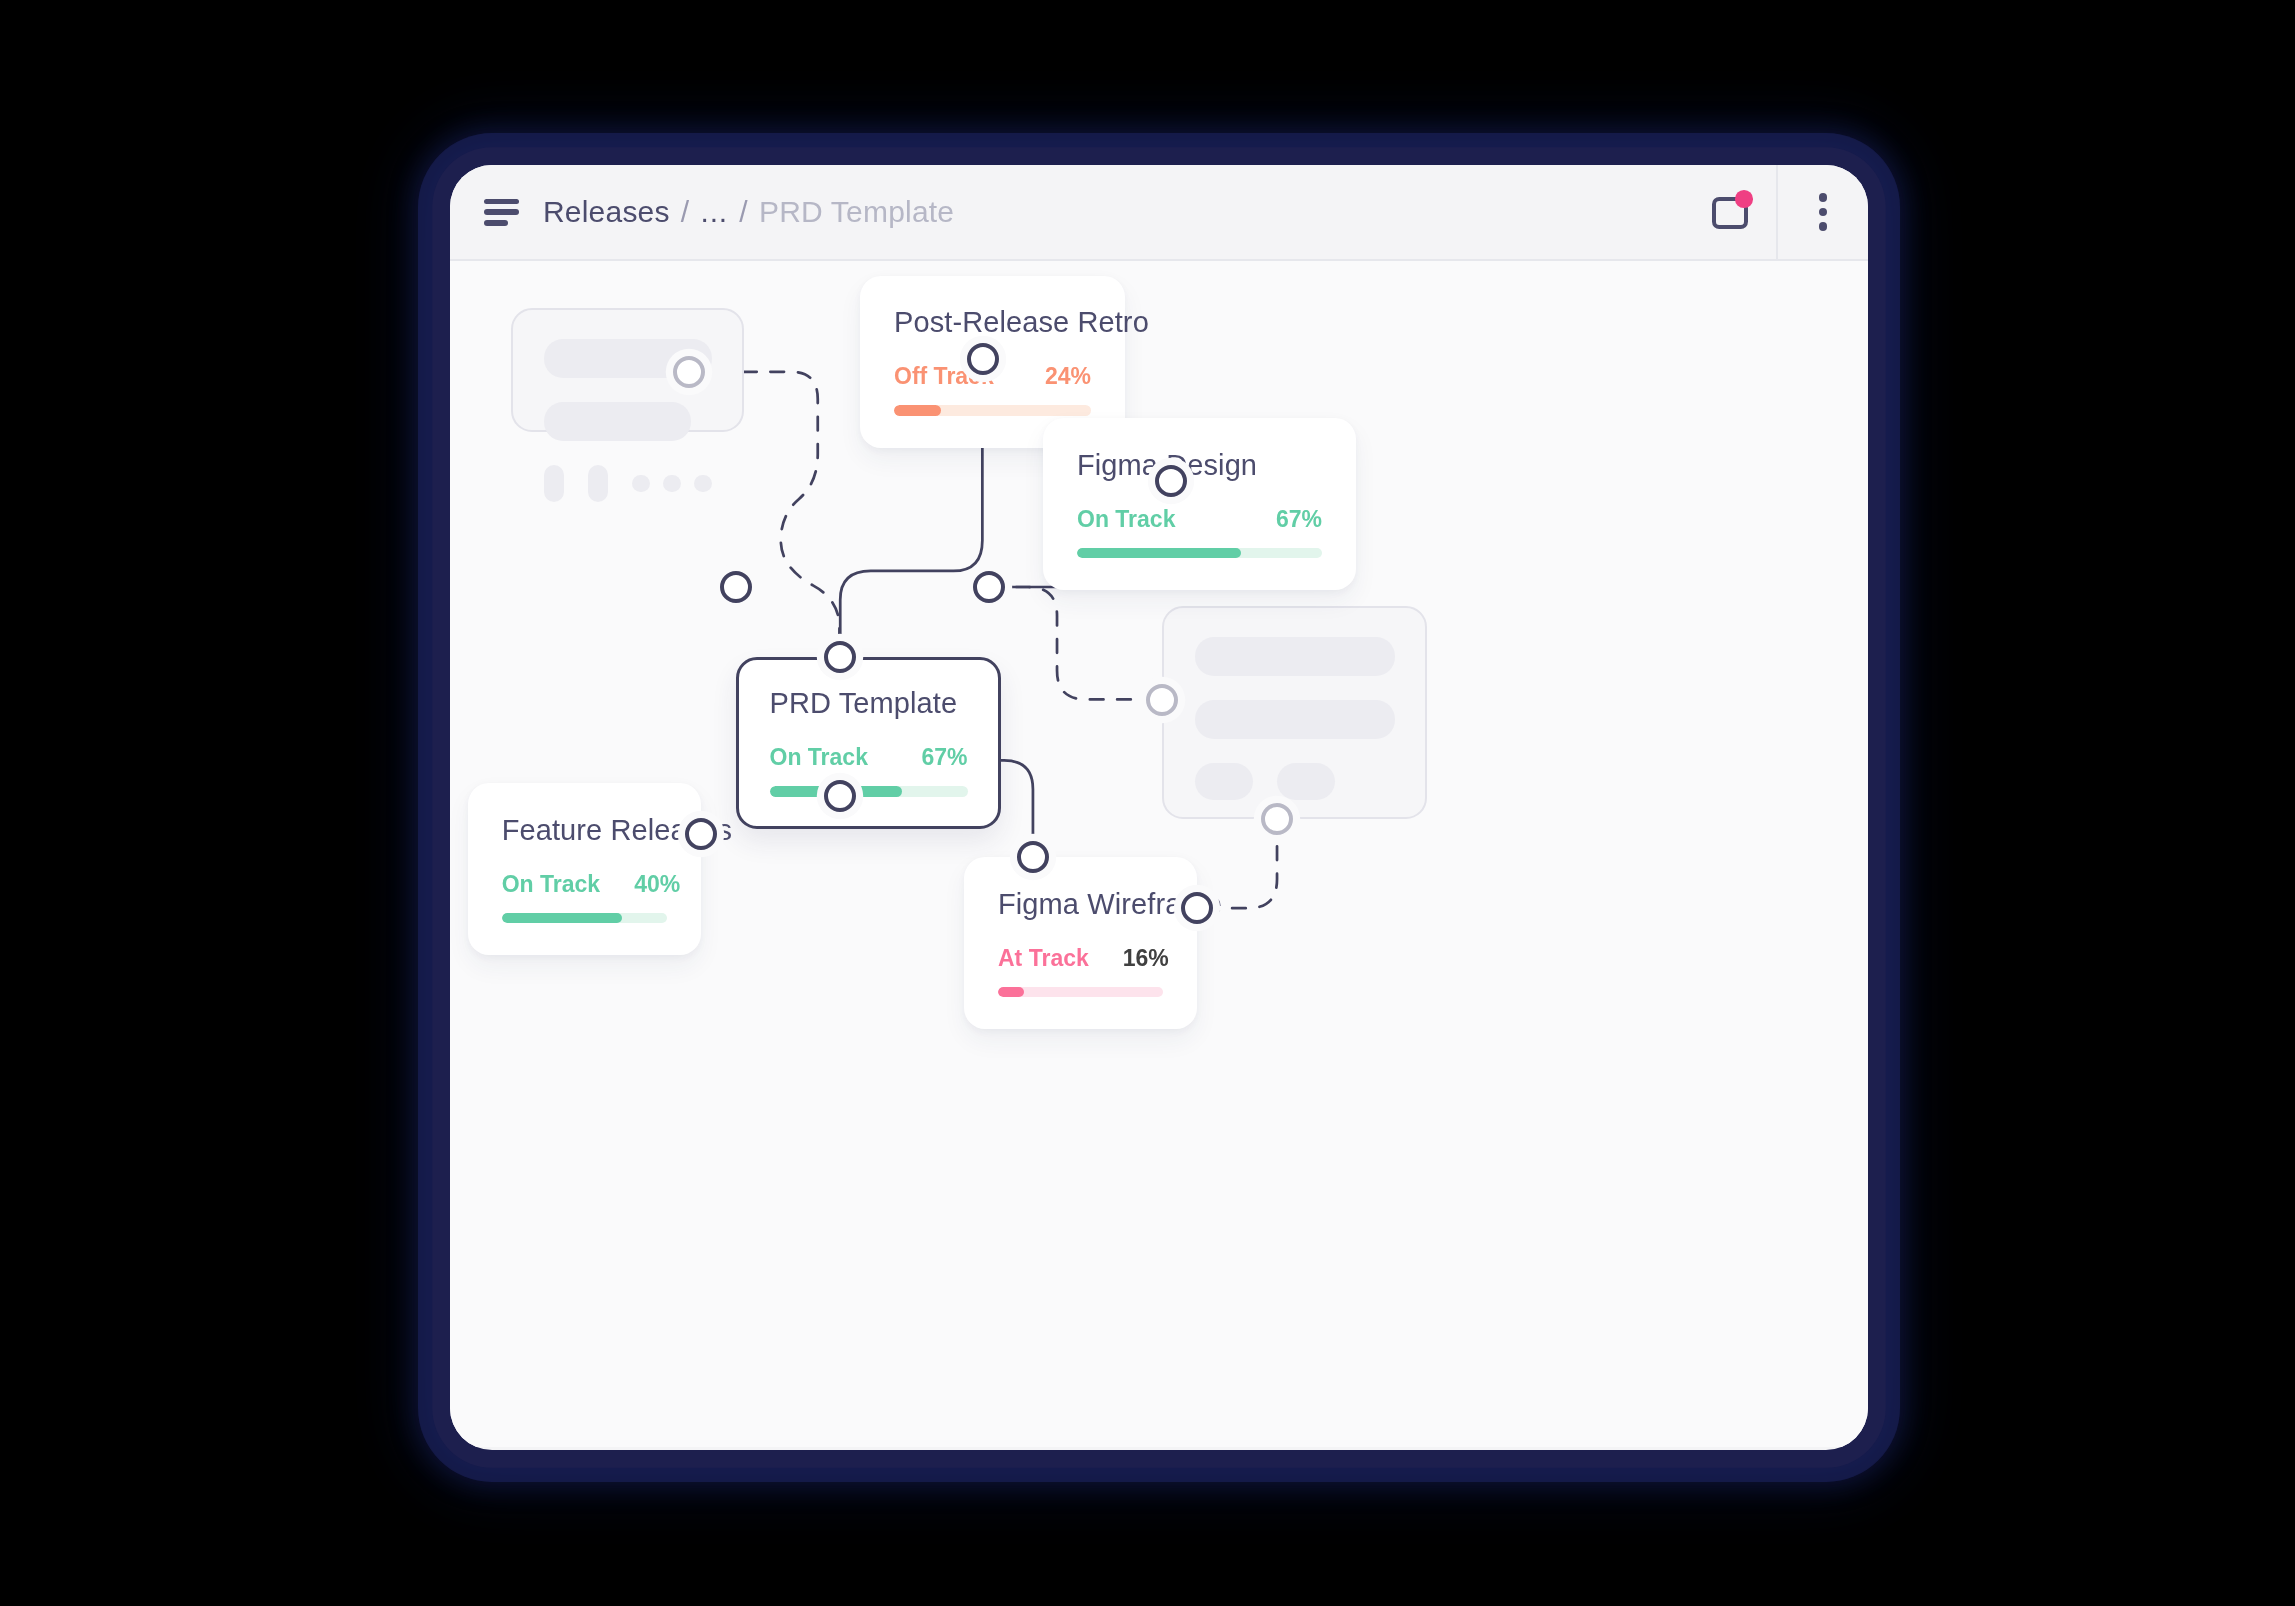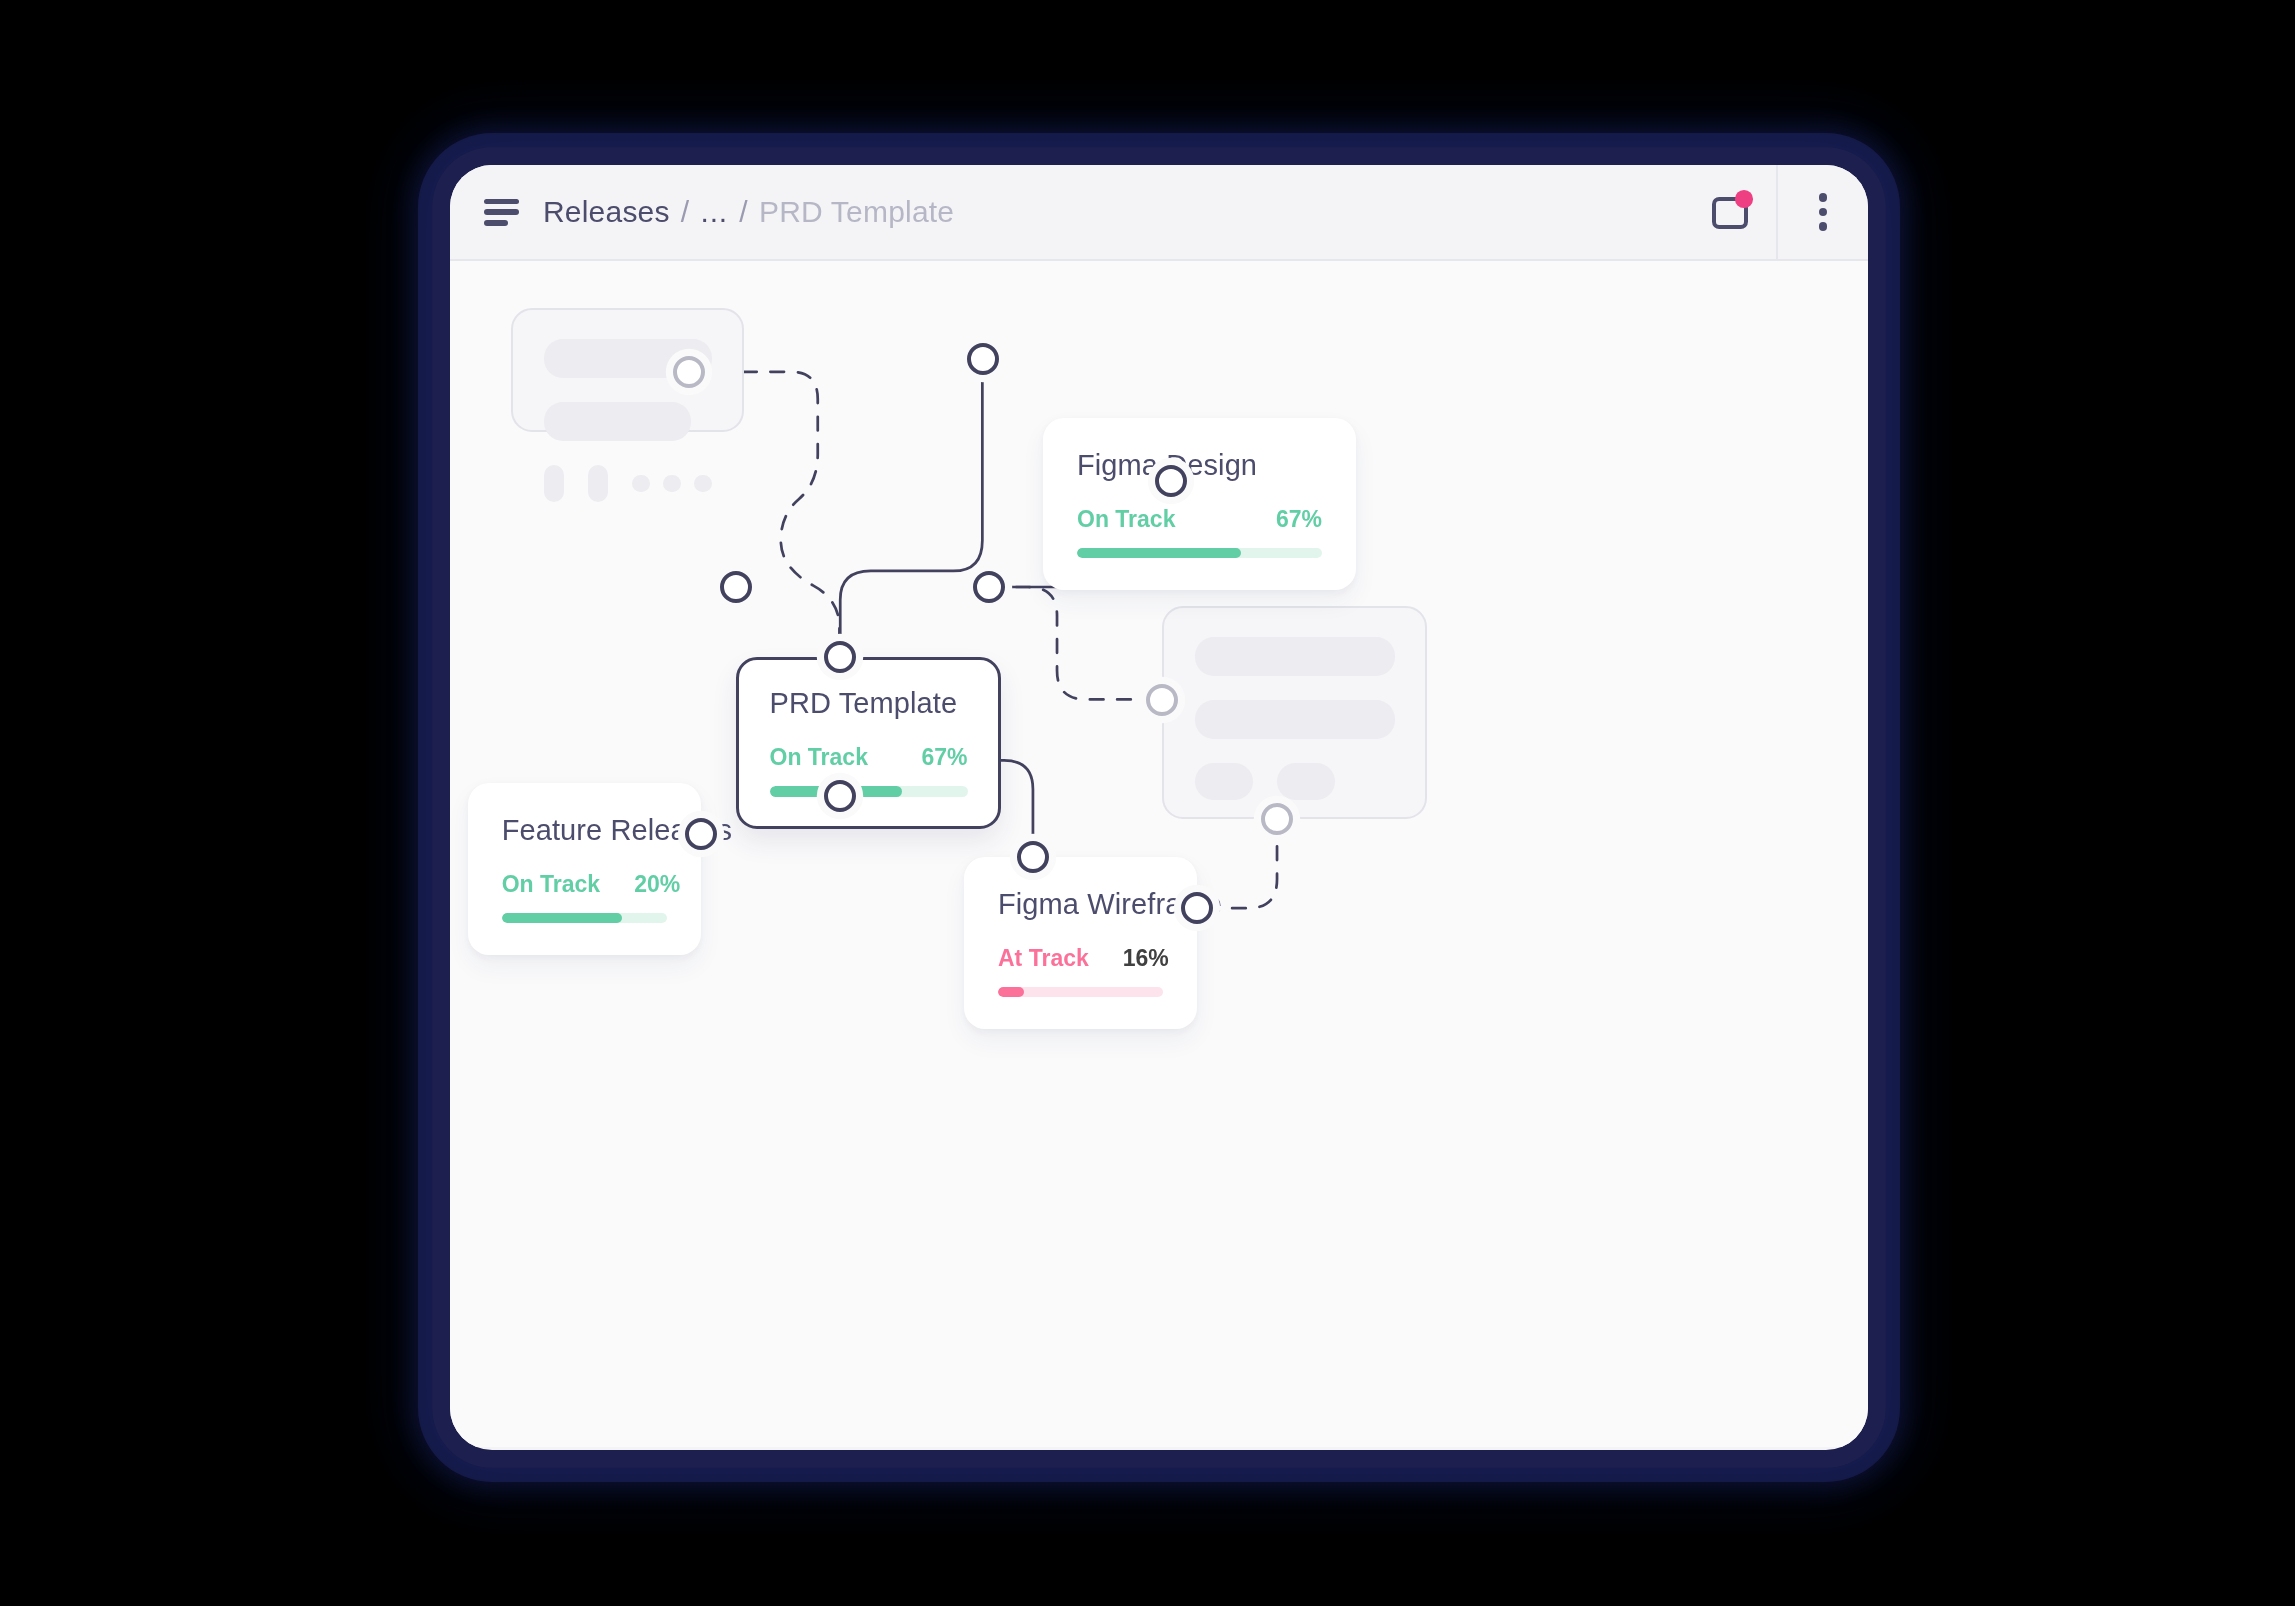--- a/index.html
+++ b/index.html
@@ -323,20 +323,30 @@
 
       <div class="skeleton" id="skeleton-right" style="left:712px; top:345px; width:265px; height:213px;">
         <div class="sk-bar"></div>
         <div class="sk-bar"></div>
         <div class="sk-row">
           <div class="sk-pill" style="width:58px"></div>
           <div class="sk-pill" style="width:58px"></div>
         </div>
       </div>
 
+      <div class="node" id="node-post-release-retro" style="left:410px; top:14.5px; width:265px;">
+        <div class="node-title">Post-Release Retro</div>
+        <div class="node-status-row">
+          <span class="node-status" style="color: rgb(250, 146, 115);">Off Track</span>
+          <span class="node-pct" style="color: rgb(250, 146, 115);">24%</span>
+        </div>
+        <div class="node-bar" style="background: rgb(253, 234, 223);">
+          <div class="fill" style="background: rgb(250, 146, 115); width: 24%;"></div>
+        </div>
+      </div>
 
       <div class="node" id="node-figma-design" style="left:593px; top:157px; width:313px;">
         <div class="node-title">Figma Design</div>
         <div class="node-status-row">
           <span class="node-status" style="color: rgb(97, 206, 166);">On Track</span>
           <span class="node-pct" style="color: rgb(97, 206, 166);">67%</span>
         </div>
         <div class="node-bar" style="background: rgb(226, 245, 236);">
           <div class="fill" style="background: rgb(97, 206, 166); width: 67%;"></div>
         </div>
@@ -350,21 +360,21 @@
         </div>
         <div class="node-bar" style="background: rgb(226, 245, 236);">
           <div class="fill" style="background: rgb(97, 206, 166); width: 67%;"></div>
         </div>
       </div>
 
       <div class="node" id="node-feature-releases" style="left:17.7px; top:522px; width:233px;">
         <div class="node-title">Feature Releases</div>
         <div class="node-status-row">
           <span class="node-status" style="color: rgb(97, 206, 166);">On Track</span>
-          <span class="node-pct" style="color: rgb(97, 206, 166);">20%</span>
+          <span class="node-pct" style="color: rgb(97, 206, 166);">40%</span>
         </div>
         <div class="node-bar" style="background: rgb(226, 245, 236);">
           <div class="fill" style="background: rgb(97, 206, 166); width: 73%;"></div>
         </div>
       </div>
 
       <div class="node" id="node-figma-wireframe" style="left:514px; top:596px; width:233px;">
         <div class="node-title">Figma Wireframe</div>
         <div class="node-status-row">
           <span class="node-status" style="color: rgb(251, 113, 153);">At Track</span>

